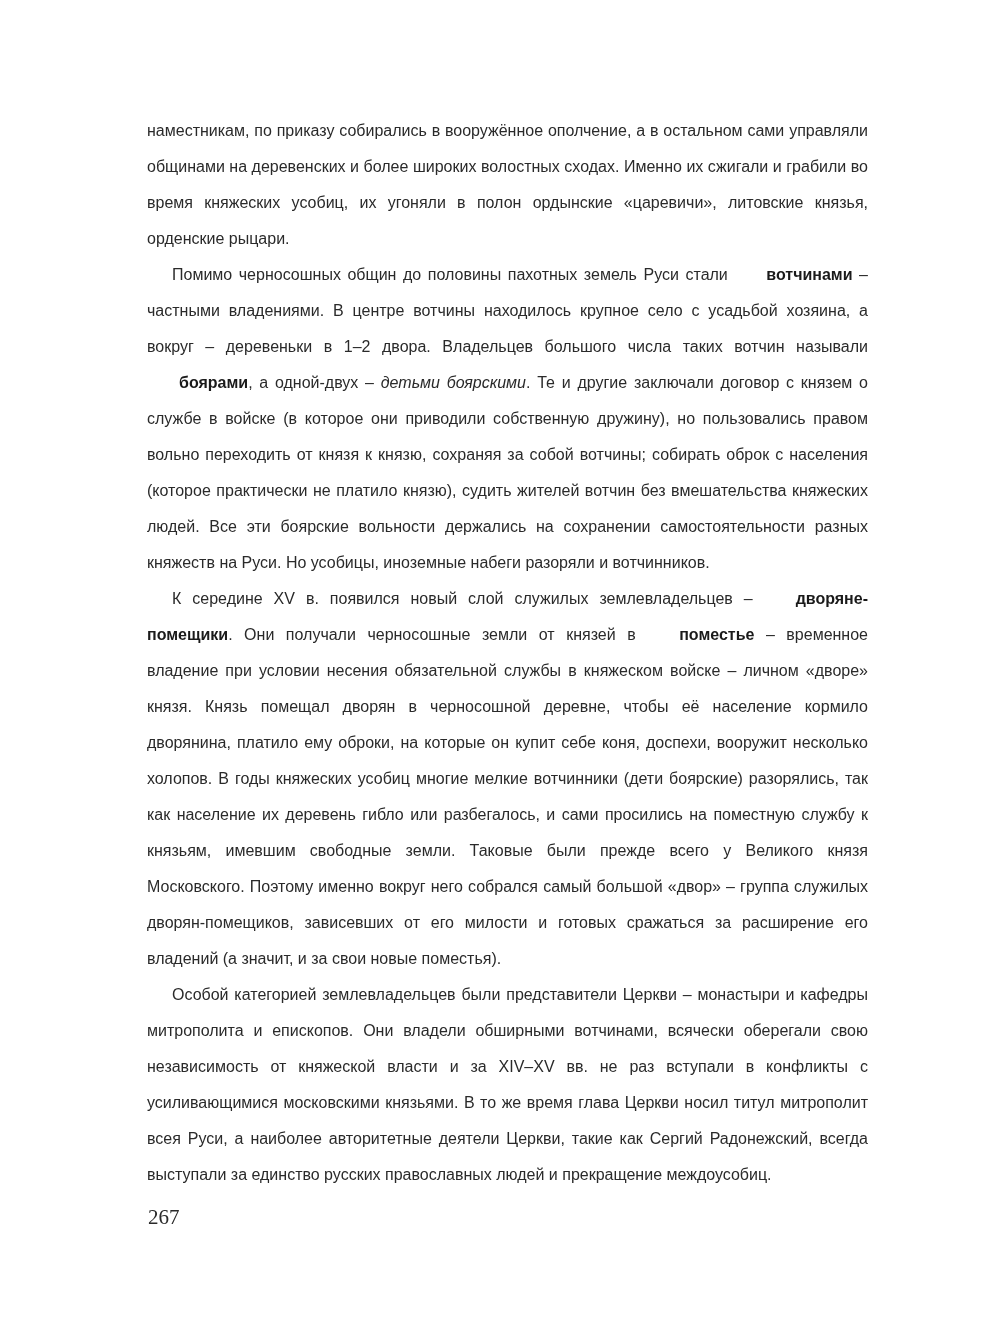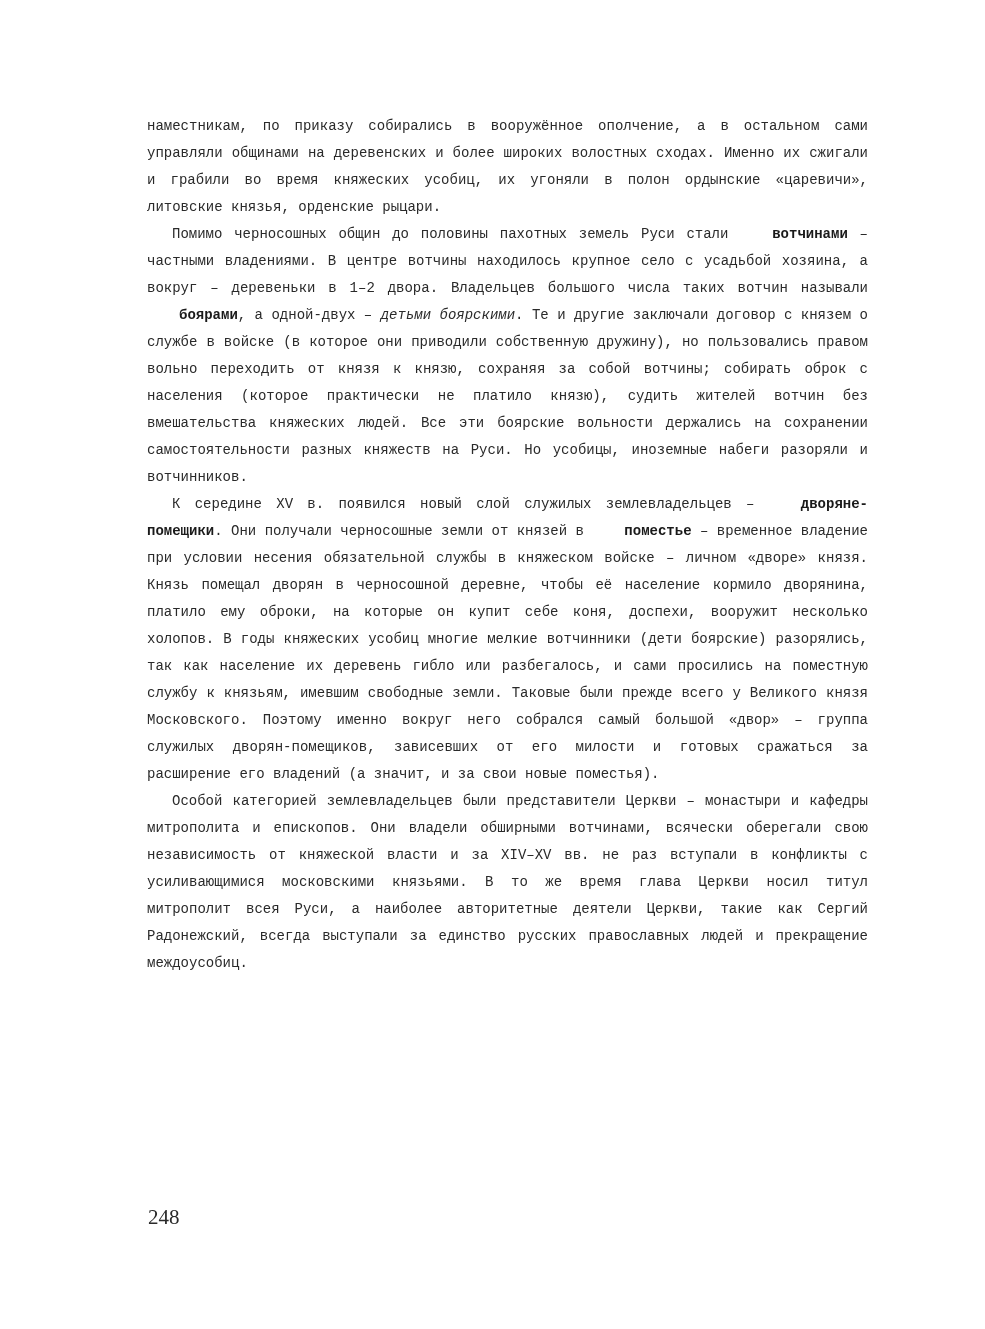--- a/index.html
+++ b/index.html
@@ -1,20 +1,20 @@
 <!DOCTYPE html>
 <html><head>
 <meta charset="utf-8">
 <style>
   html, body { margin: 0; padding: 0; background: #ffffff; }
   body { width: 985px; height: 1329px; position: relative; overflow: hidden; }
   .page {
     position: absolute; left: 147px; top: 113px; width: 721px;
-    font-family: Liberation Mono, monospace;
-    font-size: 14px; line-height: 27px; color: #2a2a2a;
+    font-family: Liberation Sans, sans-serif;
+    font-size: 16px; line-height: 36px; color: #2a2a2a;
   }
   .page p { margin: 0; text-align: justify; text-align-last: left; hyphens: manual; }
   .page p.indent { text-indent: 25px; }
   .page b { font-weight: bold; color: #1a1a1a; margin-left: 32px; }
   .page i { font-style: italic; }
   .page-number {
     position: absolute; left: 148px; top: 1205px;
     font-family: "Liberation Serif", "DejaVu Serif", serif;
     font-size: 21px; color: #2a2a2a;
   }
@@ -30,13 +30,13 @@
     <span>Помимо черносошных общин до половины пахотных земель Руси стали </span><b>вотчинами</b><span> – частными владениями. В центре вотчины находилось крупное село с усадьбой хозяина, а вокруг – деревеньки в 1–2 двора. Владельцев большого числа таких вотчин называли </span><b>боярами</b><span>, а одной-двух – </span><i>детьми боярскими</i><span>. Те и другие заключали договор с князем о службе в войске (в которое они приводили собственную дружину), но пользовались правом вольно переходить от князя к князю, сохраняя за собой вотчины; собирать оброк с населения (которое практически не платило князю), судить жителей вотчин без вмешательства княжеских людей. Все эти боярские вольности держались на сохранении самостоятельности разных княжеств на Руси. Но усобицы, иноземные набеги разоряли и вотчинников.</span>
   </p>
   <p class="indent">
     <span>К середине XV в. появился новый слой служилых землевладельцев – </span><b>дворяне-помещики</b><span>. Они получали черносошные земли от князей в </span><b>поместье</b><span> – временное владение при условии несения обязательной службы в княжеском войске – личном «дворе» князя. Князь помещал дворян в черносошной деревне, чтобы её население кормило дворянина, платило ему оброки, на которые он купит себе коня, доспехи, вооружит несколько холопов. В годы княжеских усобиц многие мелкие вотчинники (дети боярские) разорялись, так как население их деревень гибло или разбегалось, и сами просились на поместную службу к князьям, имевшим свободные земли. Таковые были прежде всего у Великого князя Московского. Поэтому именно вокруг него собрался самый большой «двор» – группа служилых дворян-помещиков, зависевших от его милости и готовых сражаться за расширение его владений (а значит, и за свои новые поместья).</span>
   </p>
   <p class="indent">
     <span>Особой категорией землевладельцев были представители Церкви – монастыри и кафедры митрополита и епископов. Они владели обширными вотчинами, всячески оберегали свою независимость от княжеской власти и за XIV–XV вв. не раз вступали в конфликты с усиливающимися московскими князьями. В то же время глава Церкви носил титул митрополит всея Руси, а наиболее авторитетные деятели Церкви, такие как Сергий Радонежский, всегда выступали за единство русских православных людей и прекращение междоусобиц.</span>
   </p>
 </div>
 
-<div class="page-number">248</div>
+<div class="page-number">267</div>
 
 </body></html>

